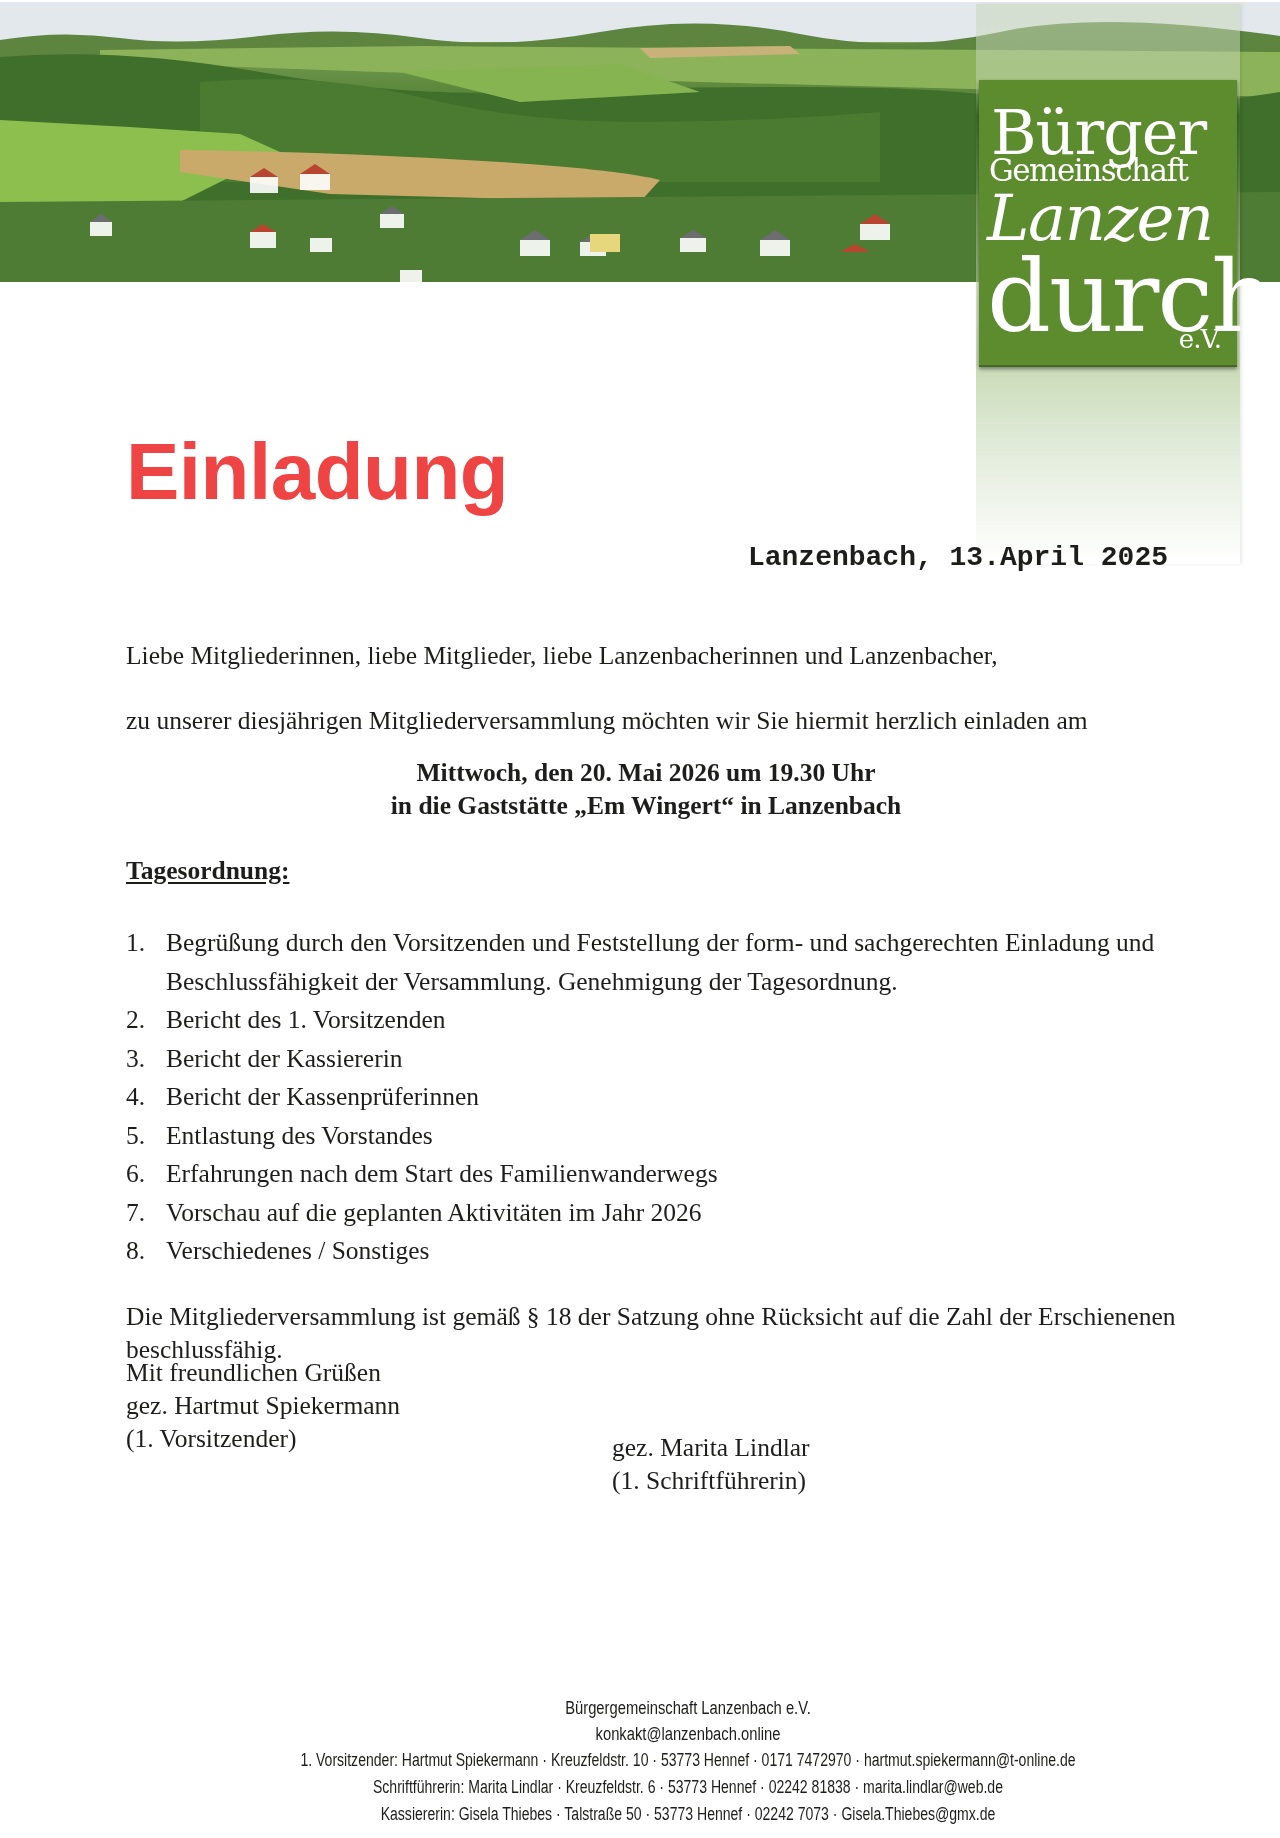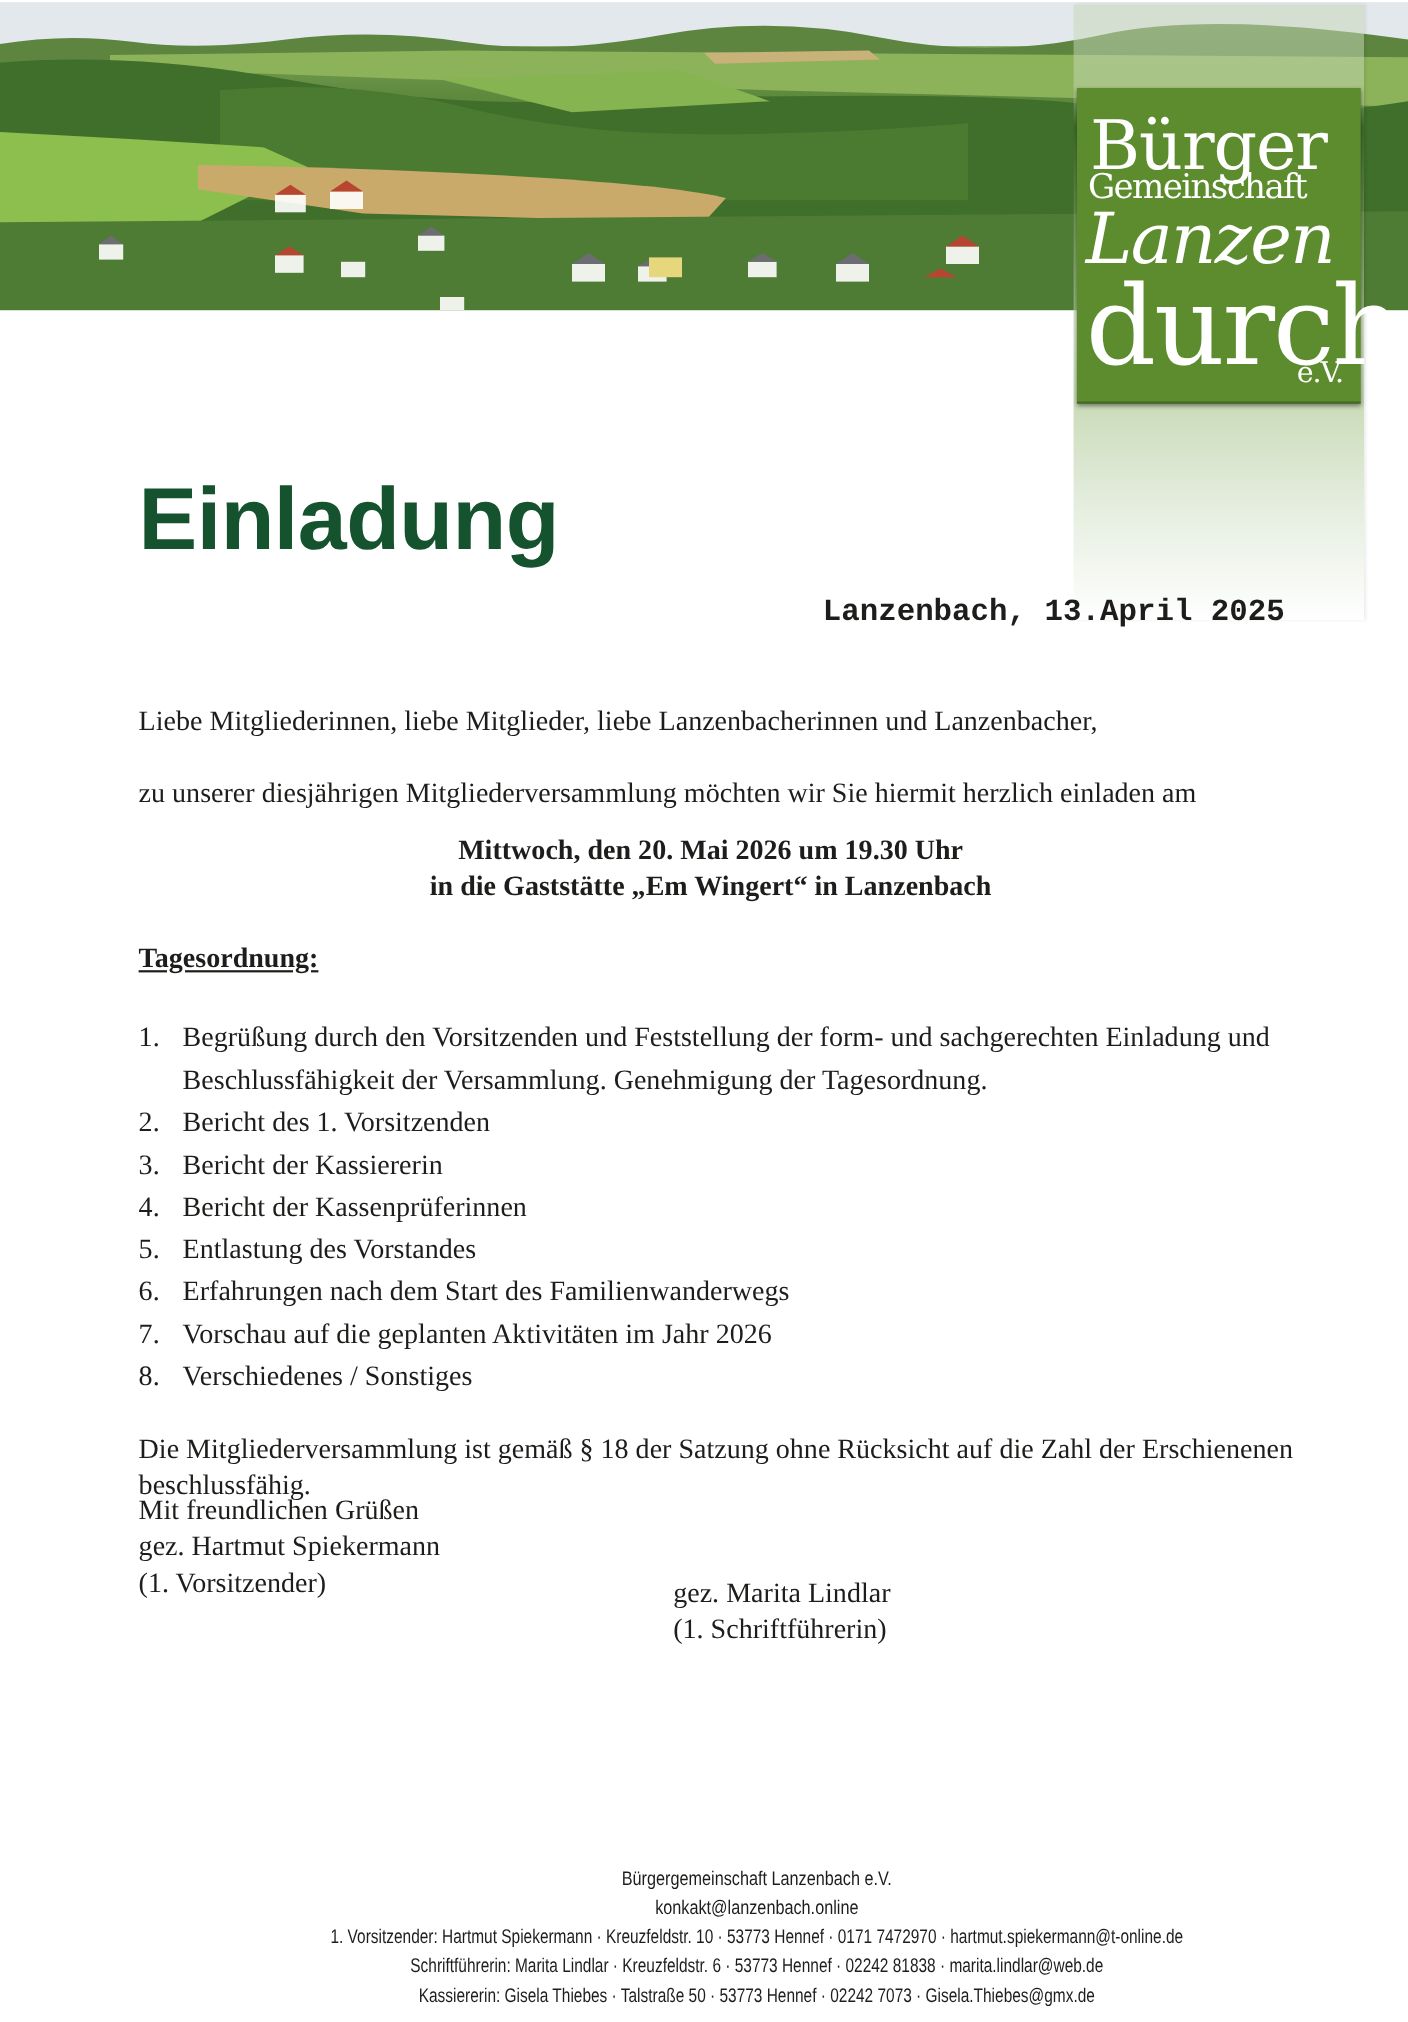--- a/index.html
+++ b/index.html
@@ -31,21 +31,21 @@
   .logo .l1 { position: absolute; left: 12px; top: 16px; font-size: 62px; line-height: 74px; letter-spacing: -1px; }
   .logo .l2 { position: absolute; left: 10px; top: 72px; font-size: 31px; line-height: 36px; letter-spacing: -1.5px; }
   .logo .l3 { position: absolute; left: 8px; top: 100px; font-size: 64px; line-height: 76px; letter-spacing: -1.5px; font-style: italic; }
   .logo .l4 { position: absolute; left: 8px; top: 158px; font-size: 100px; line-height: 118px; letter-spacing: -2px; }
   .logo .l5 { position: absolute; right: 16px; top: 244px; font-size: 26px; line-height: 30px; letter-spacing: -1px; }
 
   
   .title {
     position: absolute; left: 126px; top: 422px; margin: 0;
     font-family: "Liberation Sans", "DejaVu Sans", sans-serif;
-    font-weight: bold; font-size: 80px; line-height: 100px; color: #14532d;
+    font-weight: bold; font-size: 80px; line-height: 100px; color: #ef4444;
     letter-spacing: -0.5px;
   }
   .date {
     position: absolute; right: 112px; top: 540px;
     font-weight: bold; font-size: 28px; line-height: 36px; font-family: Liberation Mono, monospace;
   }
   .para { position: absolute; left: 126px; font-size: 25.5px; line-height: 32px; margin: 0; }
   .p-greet { top: 640px; }
   .p-invite { top: 705px; }
   .event { position: absolute; left: 0; width: 1292px; top: 756px; text-align: center; font-weight: bold; font-size: 25.5px; line-height: 33px; }

